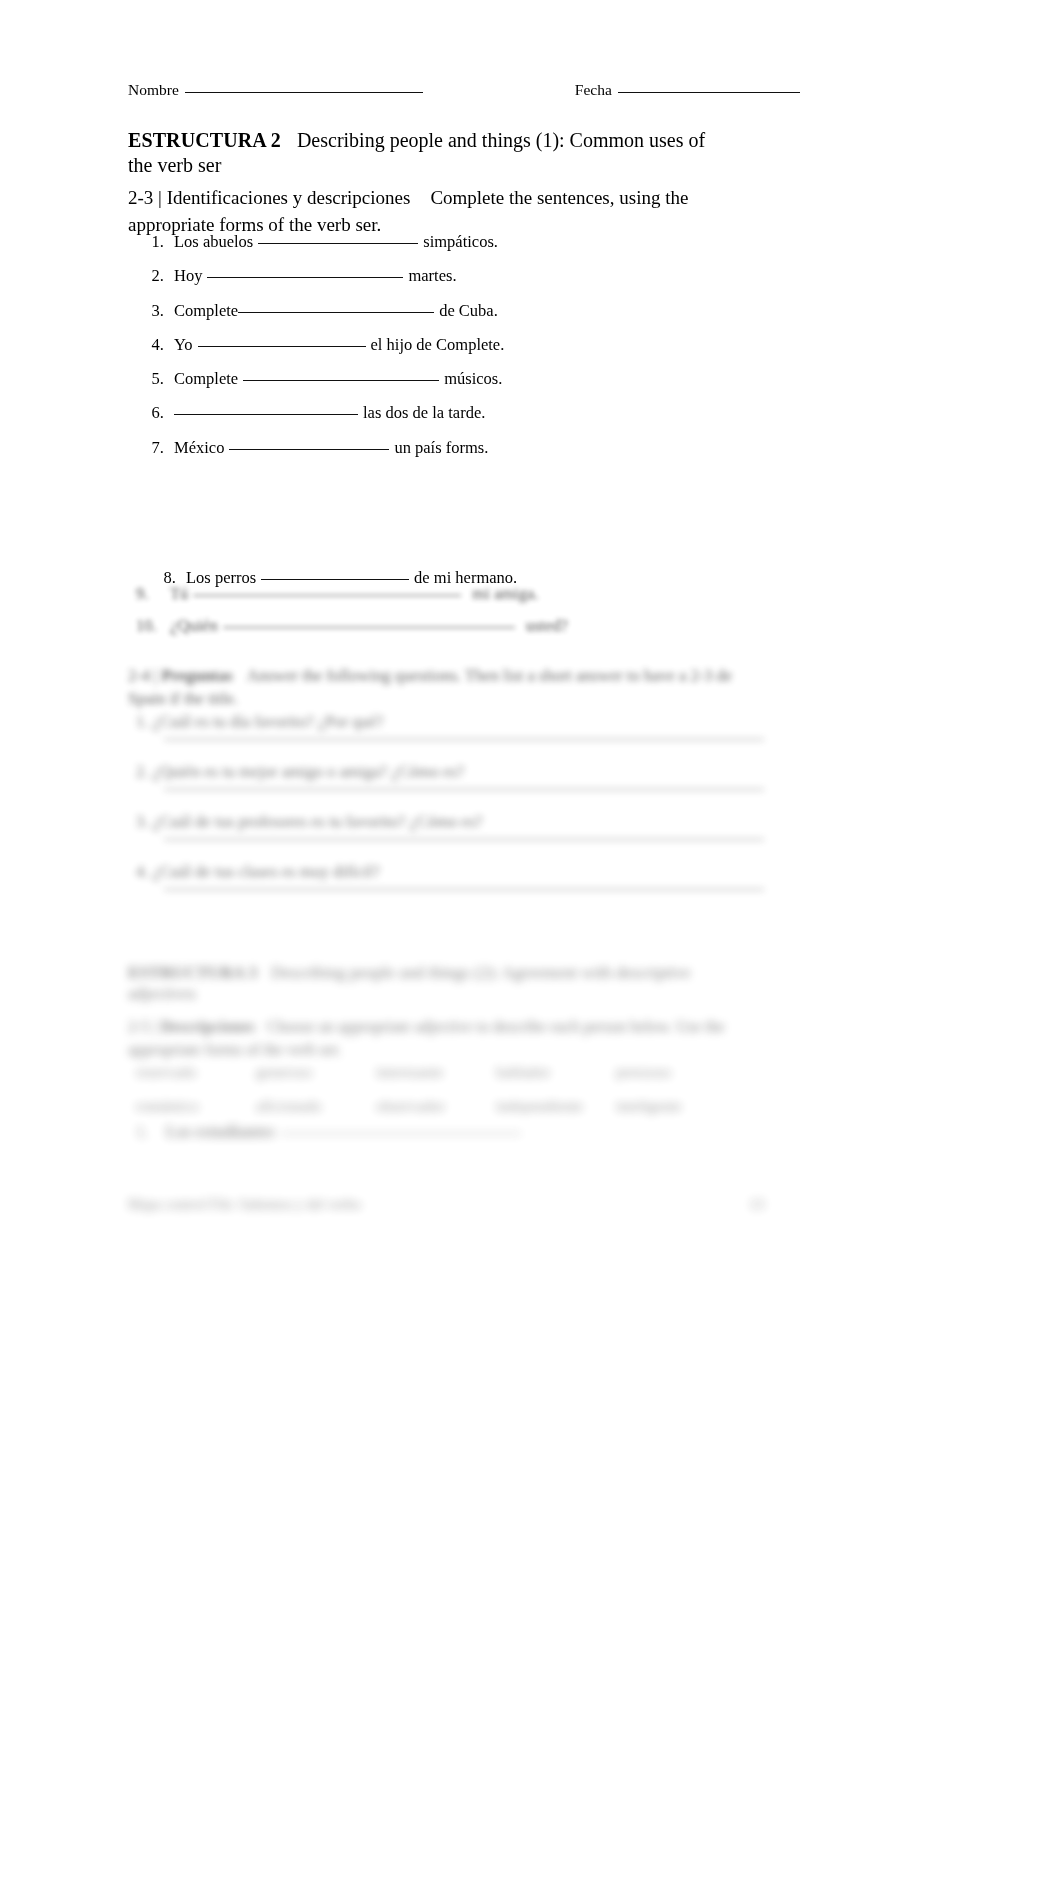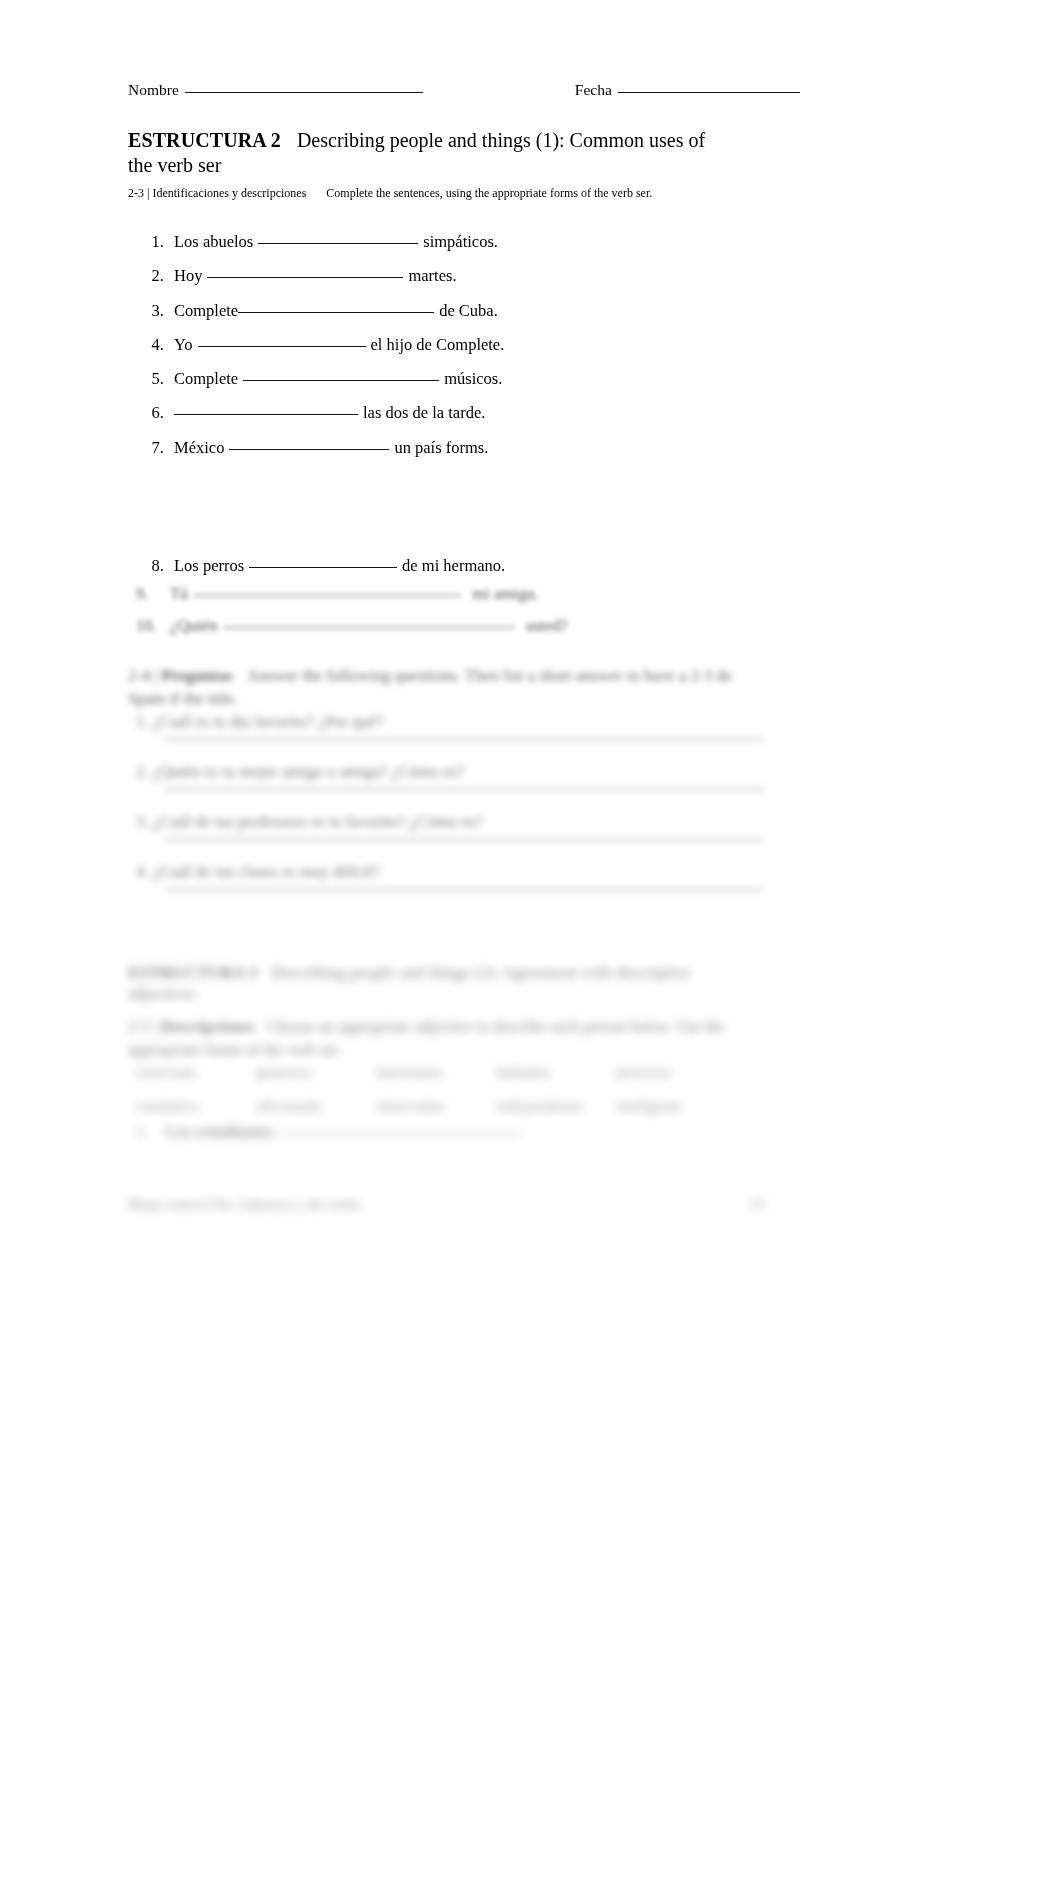--- a/index.html
+++ b/index.html
@@ -74,21 +74,21 @@
     letter-spacing: 0.1px;
   }
   .estructura-head .gap { display: inline-block; width: 16px; }
 
   
   .activity-line {
     position: absolute;
     left: 0;
     top: 185px;
     width: 605px;
-    font-size: 12px;
+    font-size: 19px;
     line-height: 1.42;
   }
   .activity-line .act-num { }
   .activity-line .act-title { font-style: normal; }
   .activity-line .sep-gap { display: inline-block; width: 20px; }
 
   
   ol.items {
     position: absolute;
     left: 8px;
@@ -116,21 +116,21 @@
   .sp-l0 { margin-left: 0; }
 
   
   .item-eight-wrap {
     position: absolute;
     left: 8px;
     top: 556px;
     font-size: 16.5px;
   }
   .item-eight-wrap ol {
-    margin: 0;
+    margin: 12px;
     padding-left: 32px;
     list-style-position: outside;
   }
   .item-eight-wrap ol li {
     padding-left: 6px;
     line-height: 1.26;
     white-space: nowrap;
   }
 
   

